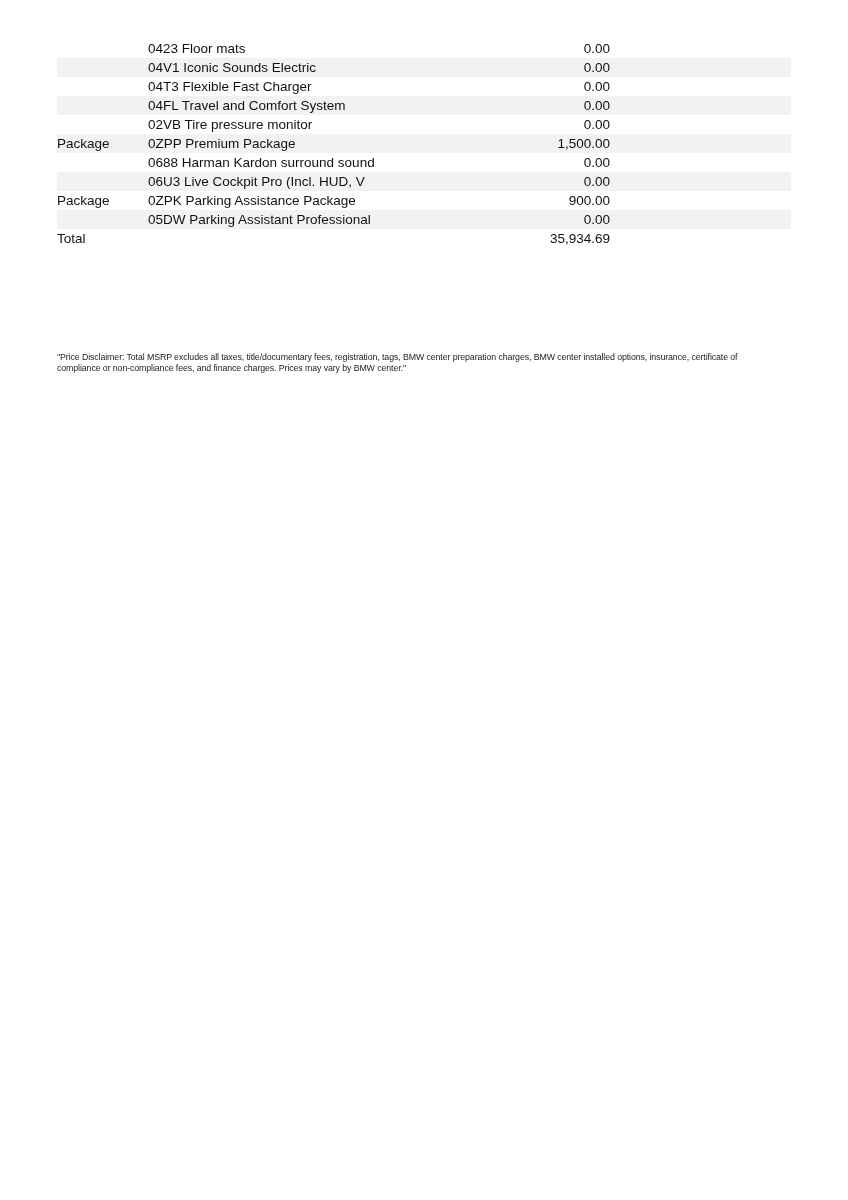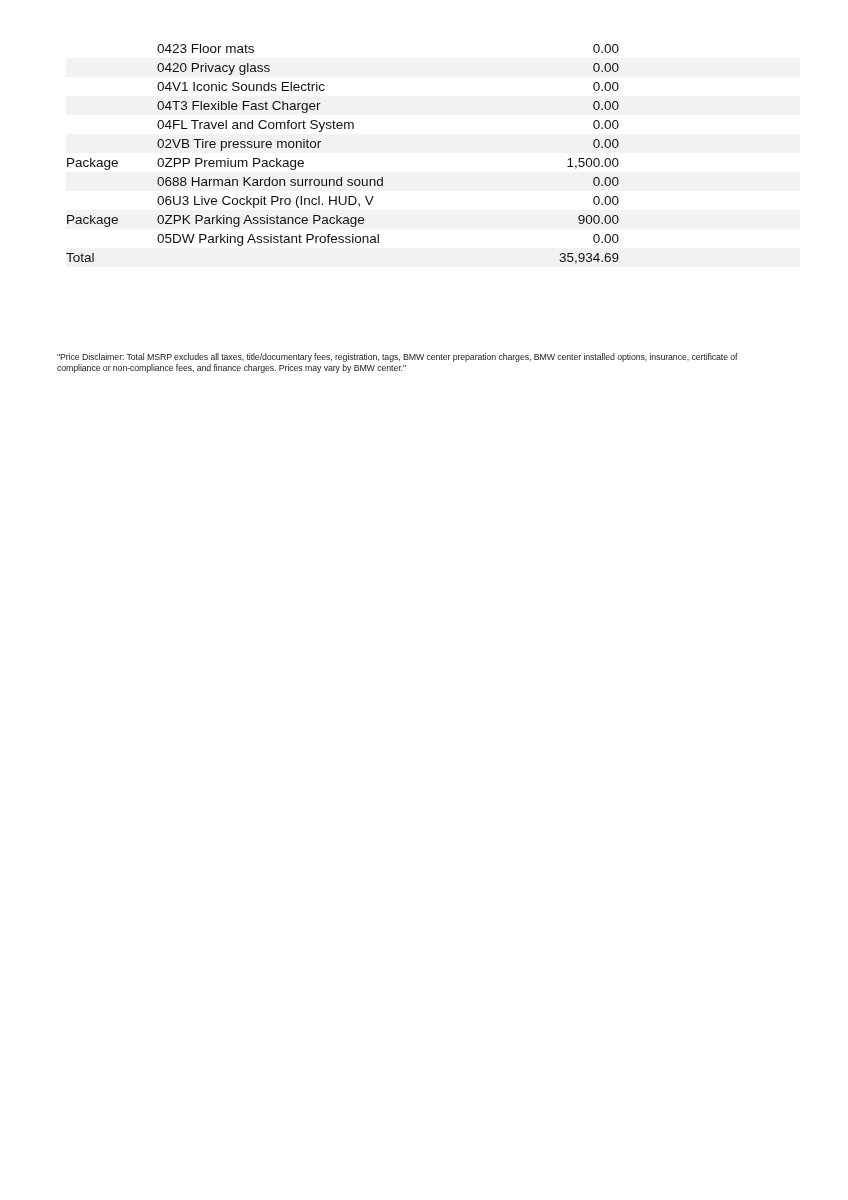--- a/index.html
+++ b/index.html
@@ -18,21 +18,21 @@
   .page {
     position: absolute;
     left: 0;
     top: 0;
     width: 848px;
     height: 1200px;
     background: #ffffff;
   }
   table.options-table {
     position: absolute;
-    left: 66px;
+    left: 57px;
     top: 39px;
     width: 734px;
     border-collapse: collapse;
     table-layout: fixed;
   }
   table.options-table td {
     padding: 0;
     height: 19px;
     font-size: 13.5px;
     line-height: 19px;
@@ -72,26 +72,20 @@
 </head>
 <body>
 
 <div class="page">
 
   <table class="options-table">
     <tbody>
         <tr>
           <td class="cell-category"></td>
           <td class="cell-description">0423 Floor mats</td>
-          <td class="cell-price">0.00</td>
-          <td class="cell-filler"></td>
-        </tr>
-        <tr>
-          <td class="cell-category"></td>
-          <td class="cell-description">0420 Privacy glass</td>
           <td class="cell-price">0.00</td>
           <td class="cell-filler"></td>
         </tr>
         <tr>
           <td class="cell-category"></td>
           <td class="cell-description">04V1 Iconic Sounds Electric</td>
           <td class="cell-price">0.00</td>
           <td class="cell-filler"></td>
         </tr>
         <tr>

